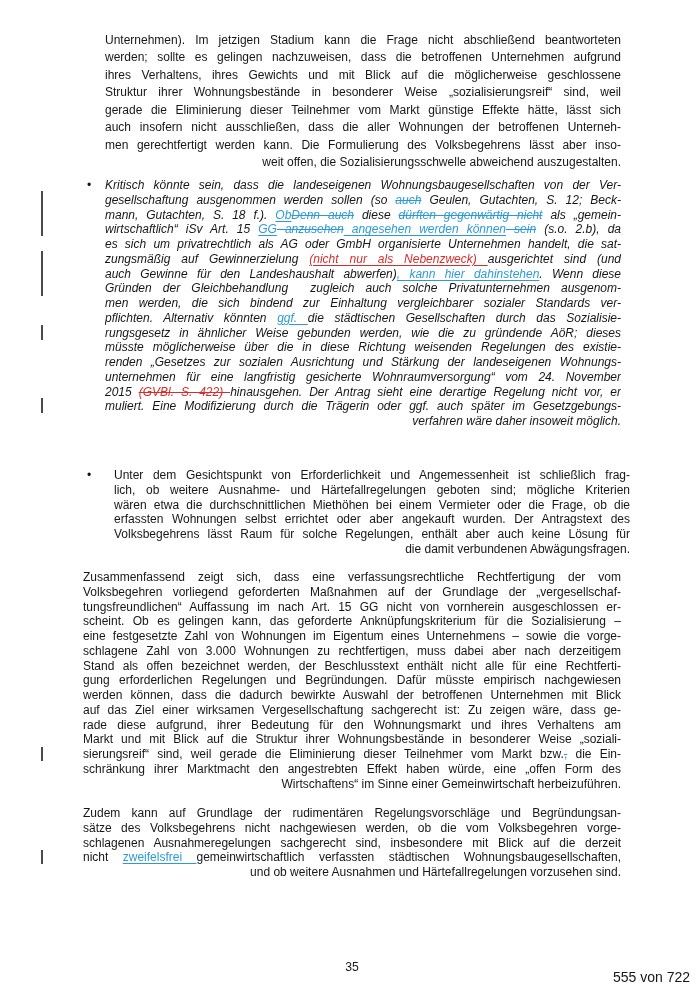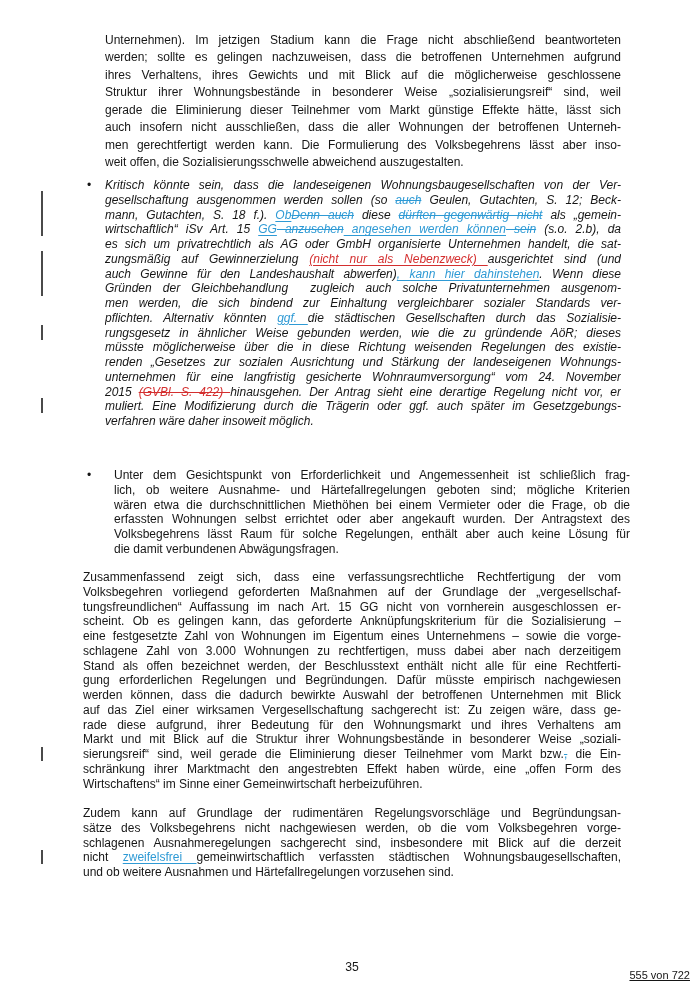--- a/index.html
+++ b/index.html
@@ -7,31 +7,31 @@
     position:relative; width:700px; height:990px; background:#ffffff;
     font-family:"Liberation Sans", sans-serif; color:var(--text,#161616);
     overflow:hidden;
   }
   .textblock { position:absolute; font-size:12px; }
   .tline {
     height:14.75px; line-height:14.75px; overflow:hidden;
     text-align:justify; white-space:normal;
   }
   .tline::after { content:""; display:inline-block; width:100%; height:0; }
-  .tline.last { text-align:left; }
+  .tline.last { text-align:right; }
   .tline.last::after { width:0; }
   #para1 .tline { height:17.45px; line-height:17.45px; }
   .ins  { color:var(--blue,#2e9ad5); text-decoration:underline; text-underline-offset:2px; }
   .del  { color:var(--blue,#2e9ad5); text-decoration:line-through; }
   .insr { color:var(--red,#d42f2f); text-decoration:underline; text-underline-offset:2px; }
   .delr { color:var(--red,#d42f2f); text-decoration:line-through; }
   .change-bar { position:absolute; left:41px; width:2px; background:var(--bar,#4a4a4a); }
   .bullet-marker { position:absolute; left:87px; width:12px; font-size:12.2px; line-height:14.75px; }
   .page-number { position:absolute; left:83px; width:538px; top:960px; text-align:center; font-size:12.2px; }
-  .doc-footer { position:absolute; right:10px; top:969px; text-align:right; font-size:11px;text-decoration:underline; }
+  .doc-footer { position:absolute; right:10px; top:969px; text-align:right; font-size:14px; }
 </style>
 </head>
 <body>
 
 <div class="page" style="--text: #161616; --blue: #2e9ad5; --red: #d42f2f; --bar: #4a4a4a;">
 
   <div class="change-bar" style="top:191px;height:45px;"></div>
   <div class="change-bar" style="top:251px;height:45px;"></div>
   <div class="change-bar" style="top:325px;height:15px;"></div>
   <div class="change-bar" style="top:398px;height:15px;"></div>

